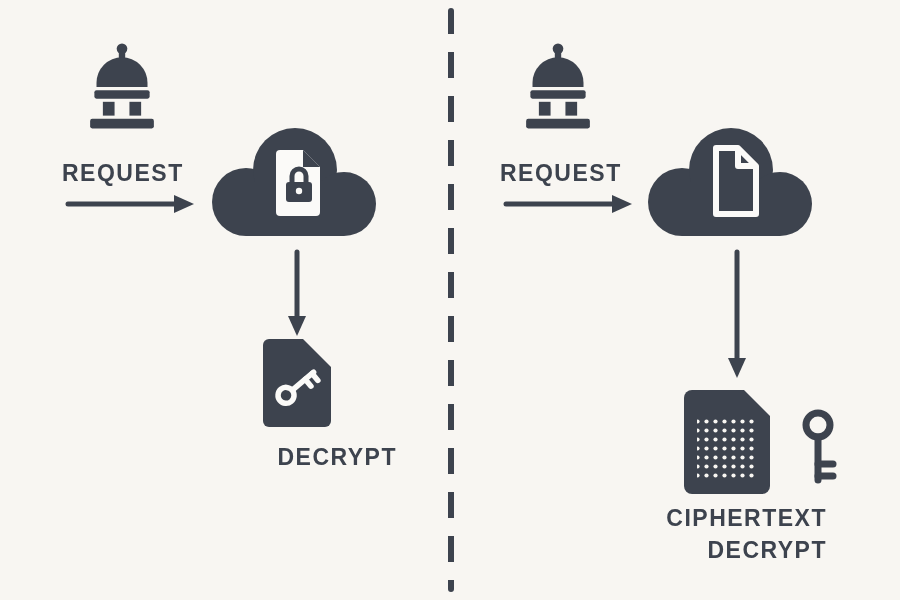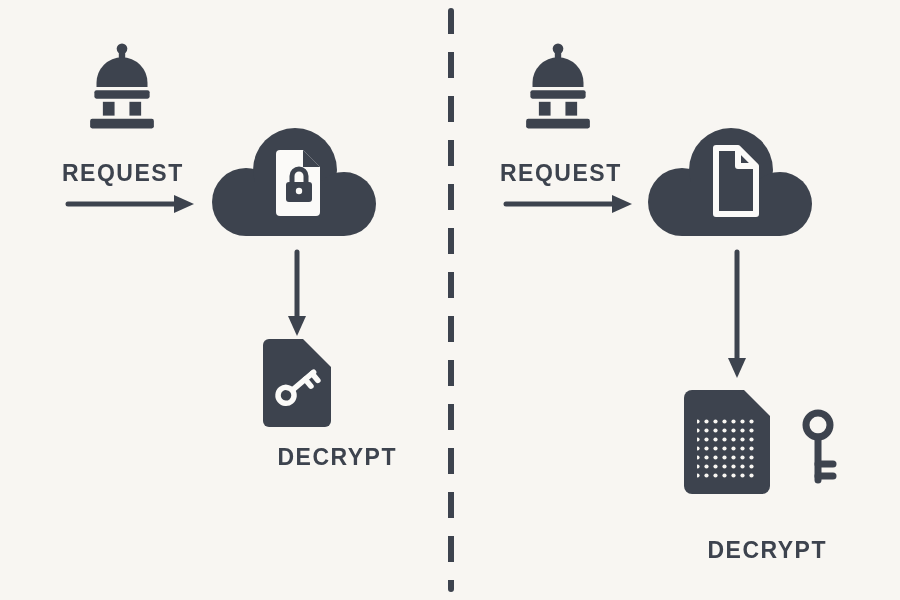--- a/index.html
+++ b/index.html
@@ -162,15 +162,16 @@
 
   <div class="abs" style="left:792px;top:408px;">
     <svg width="52" height="78" viewBox="0 0 52 78" fill="none" stroke="currentColor" stroke-width="7" stroke-linecap="round">
       <circle cx="26" cy="17" r="12"></circle>
       <line x1="26" y1="29" x2="26" y2="72"></line>
       <line x1="26" y1="56" x2="41" y2="56"></line>
       <line x1="26" y1="68" x2="41" y2="68"></line>
     </svg>
   </div>
 
+  <div class="abs label center" style="left:627px;top:505px;width:200px;">CIPHERTEXT</div>
   <div class="abs label center" style="left:627px;top:537px;width:200px;">DECRYPT</div>
 
 </div>
 
 </body></html>

